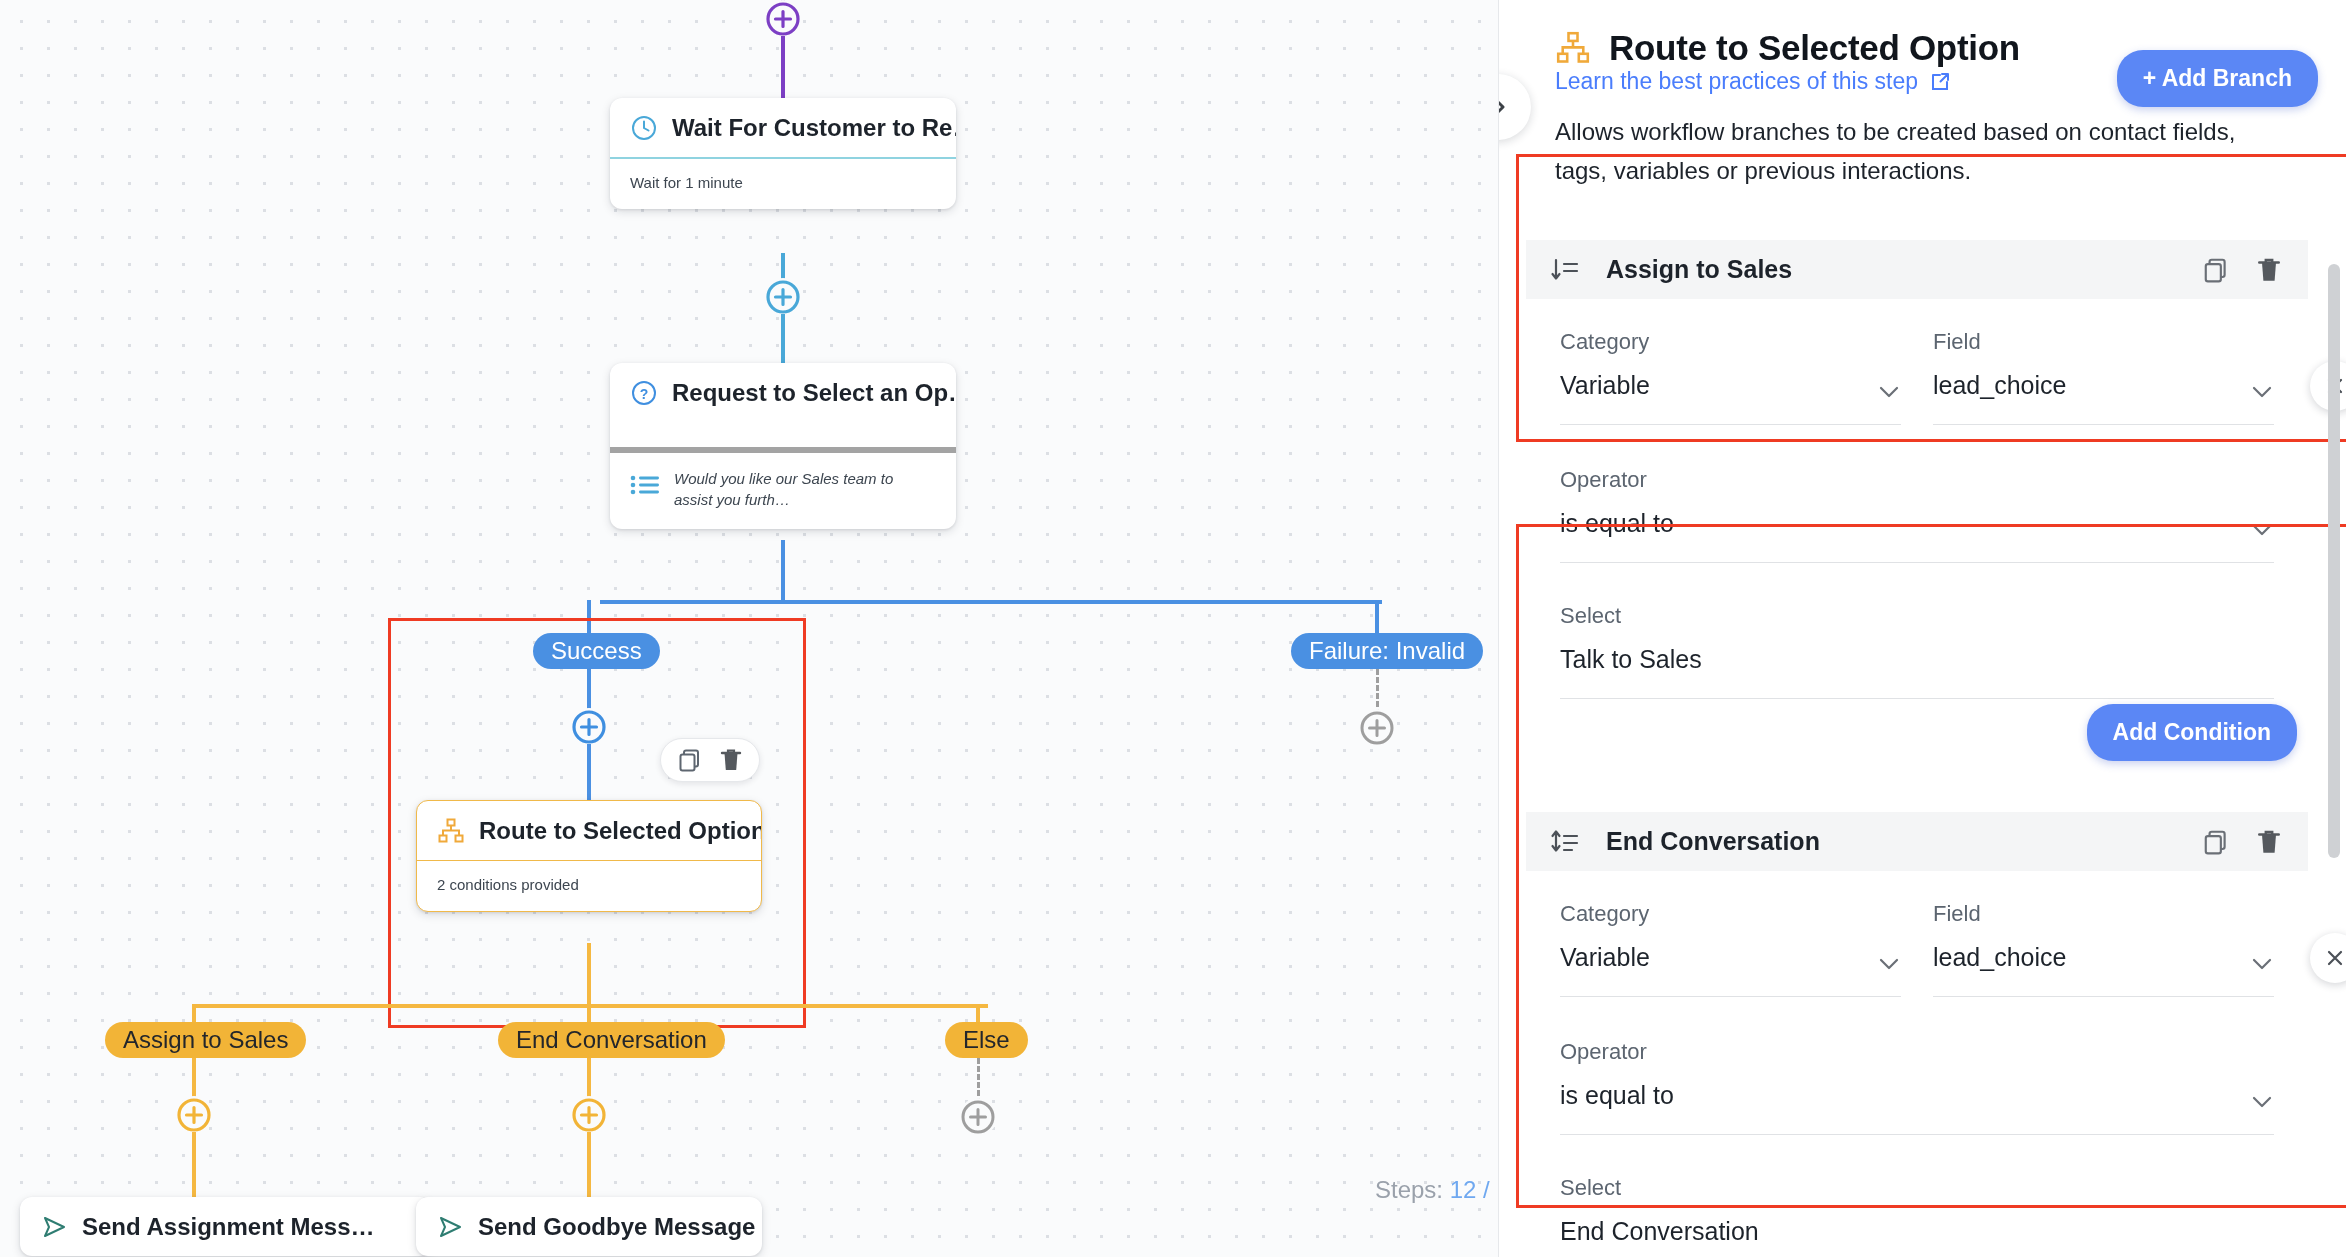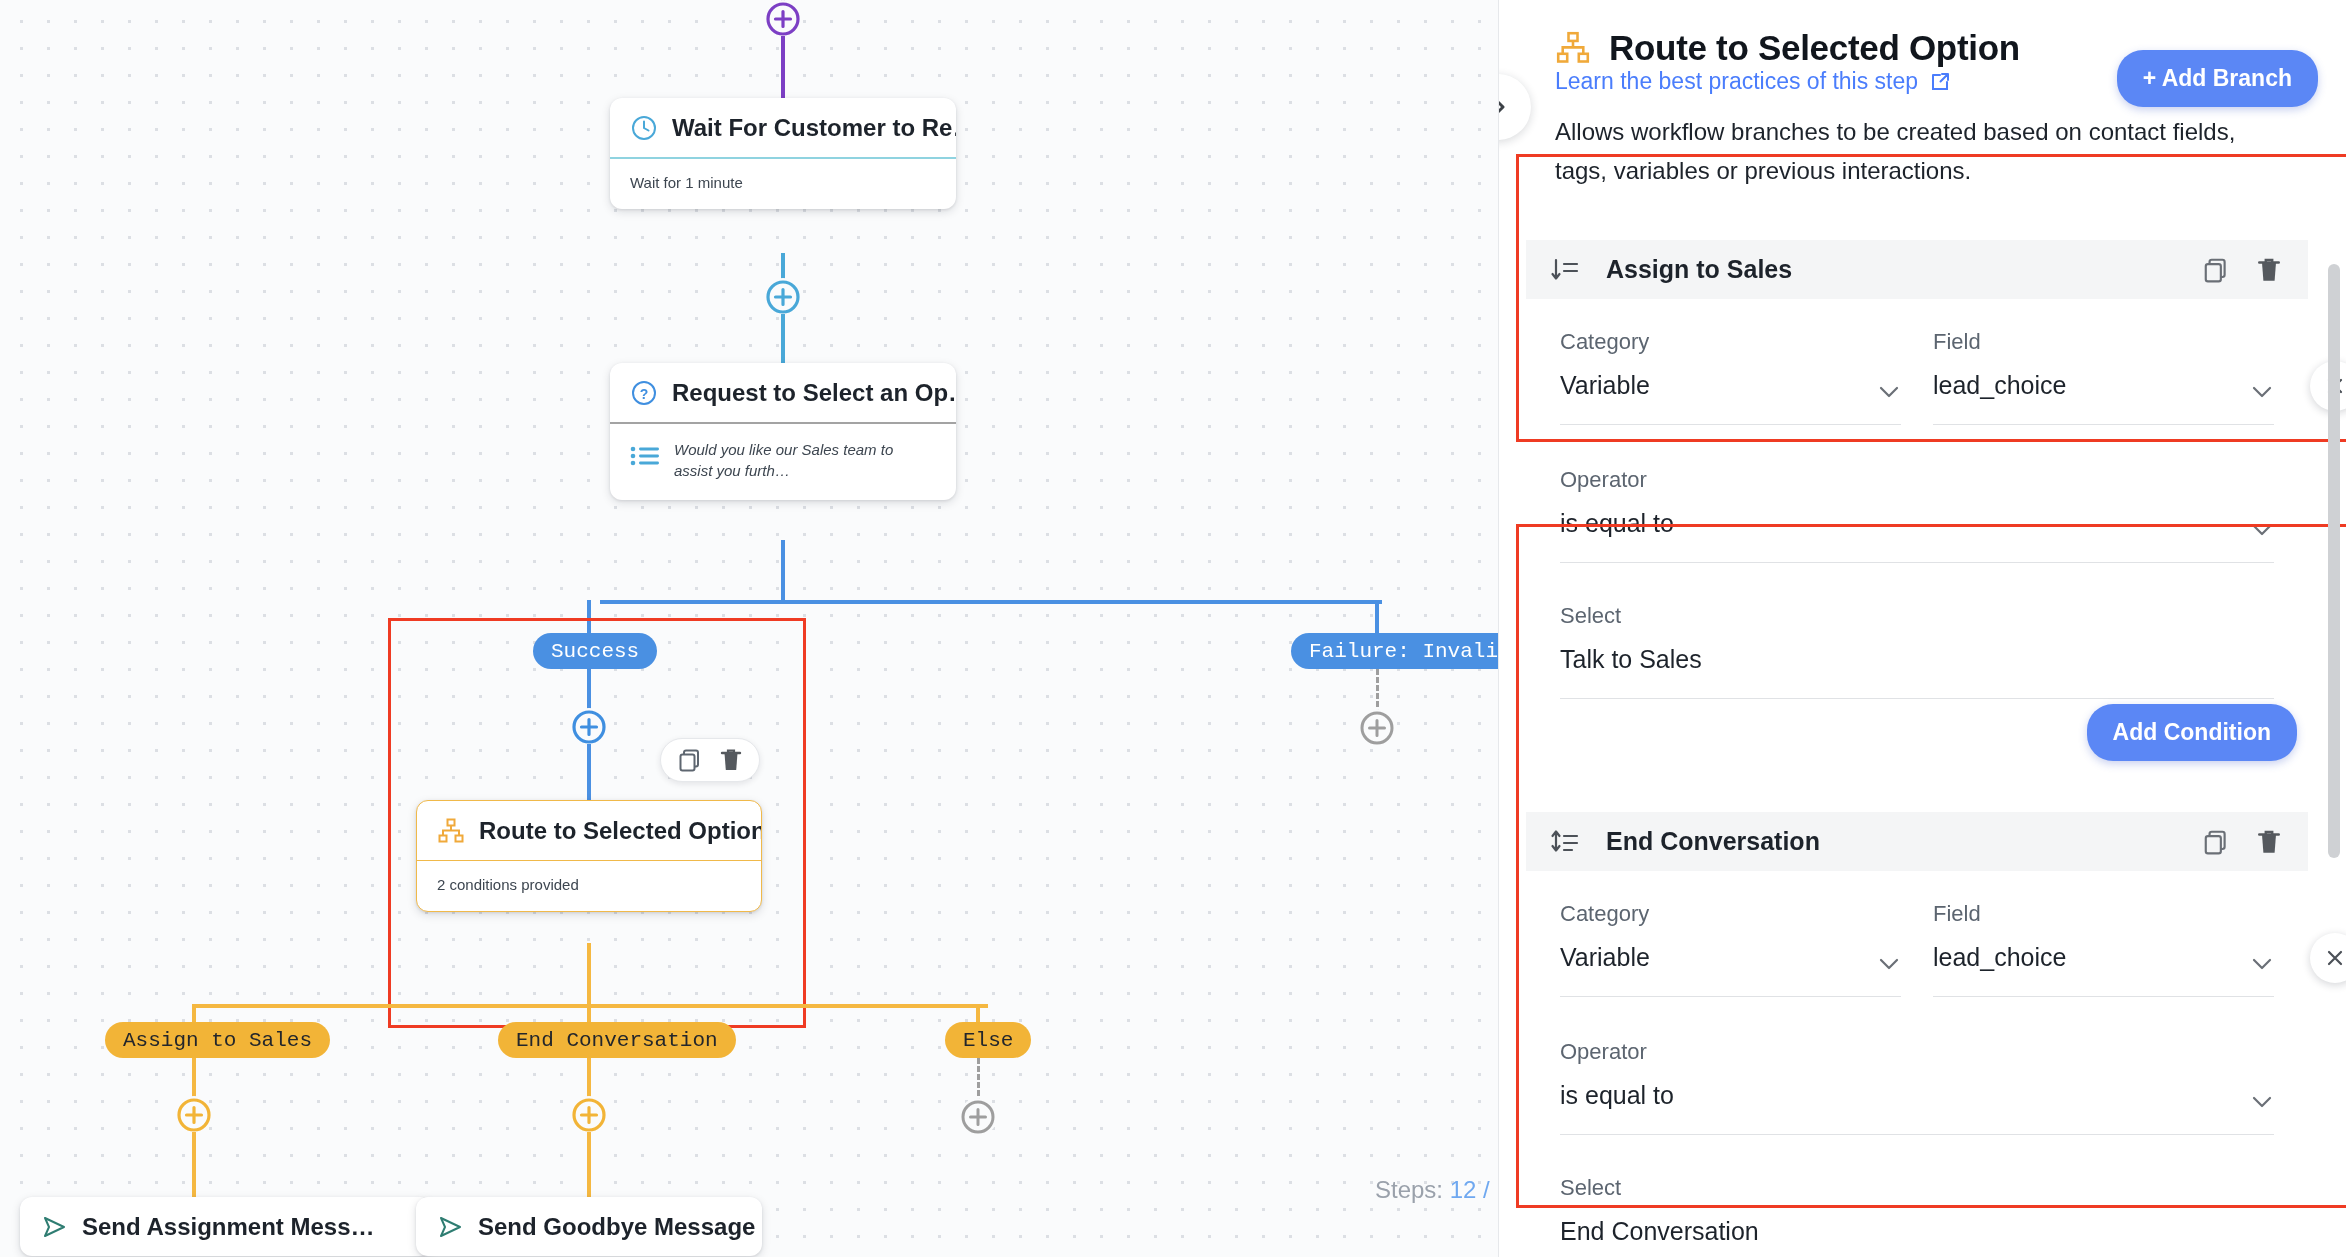--- a/index.html
+++ b/index.html
@@ -44,43 +44,42 @@
     padding: 16px 20px 15px 20px;
     font-size: 24px; font-weight: bold; color: #1d232b;
     white-space: nowrap;
   }
   .node-body {
     padding: 15px 20px 18px 20px;
     font-size: 15px; color: #3d4650;
     display: flex; align-items: flex-start; gap: 14px;
   }
   .node-div-teal  { border-top: 2px solid #8fd3e0; }
-  .node-div-blue  { border-top: 2px solid #a3a3a3; }
+  .node-div-blue  { border-top: 6px solid #a3a3a3; margin-top: 25px; }
   .node-div-amber { border-top: 1.5px solid #f0b94a; }
   .node.amber-outline { border: 1.5px solid #f0b94a; }
 
   
   .plus {
     position: absolute;
     border-radius: 50%;
     background: #fafbfc;
     display: flex; align-items: center; justify-content: center;
   }
   .plus svg { display:block; }
 
   
   .pill {
     position: absolute;
     border-radius: 22px;
     display: flex; align-items: center; justify-content: center;
-    font-size: 21px;
+    font-size: 24px;
     white-space: nowrap;
     padding: 0 18px;
     height: 36px;
-    font-family: Liberation Mono, monospace;
   }
   .pill.blue  { background: #4a90e2; color: #fff; }
   .pill.amber { background: #f2b437; color: #23262b; }
 
   
   .hl-rect {
     position: absolute;
     border: 3px solid #ef3b23;
     pointer-events: none;
   }

